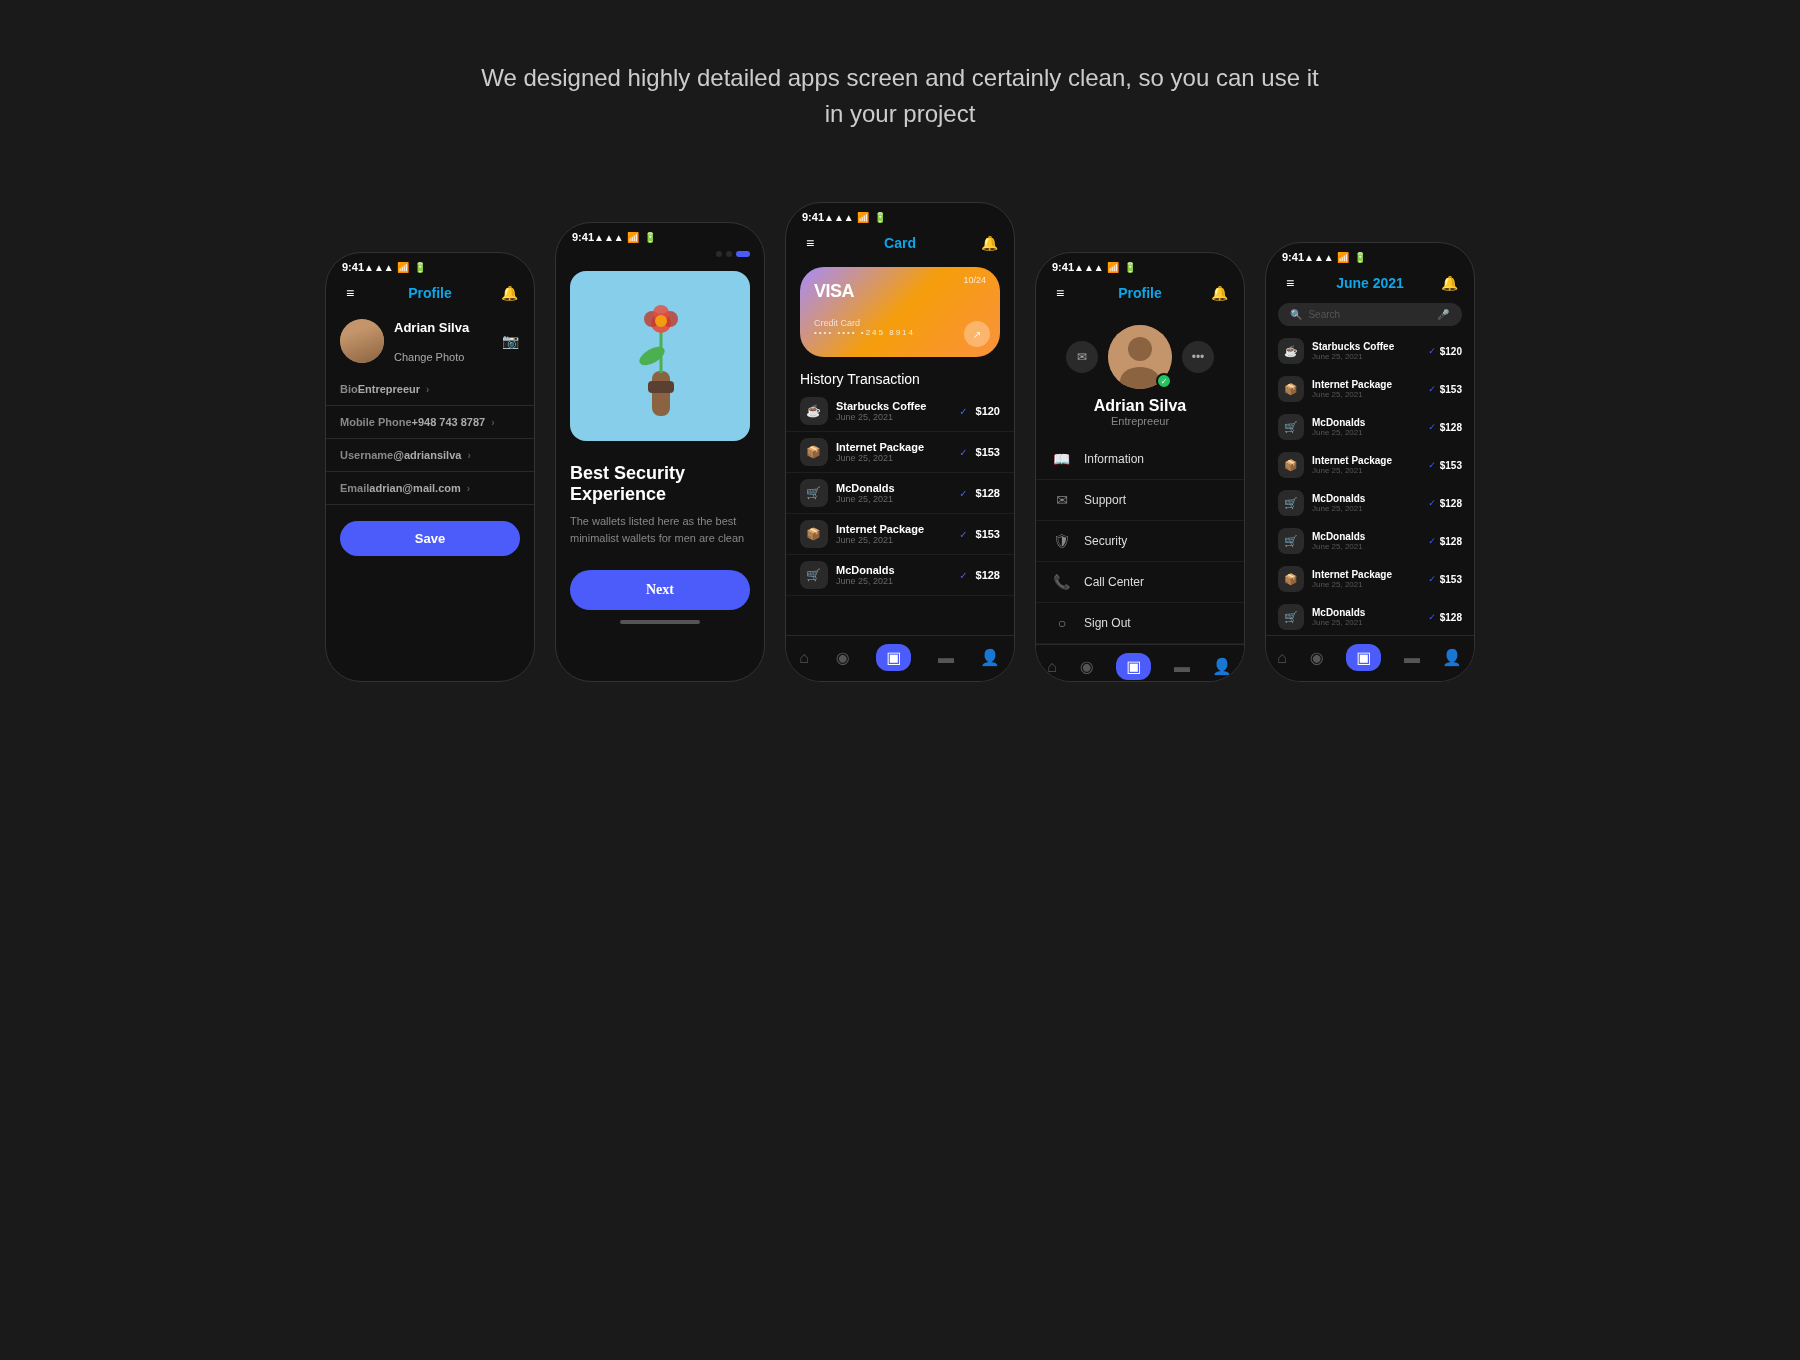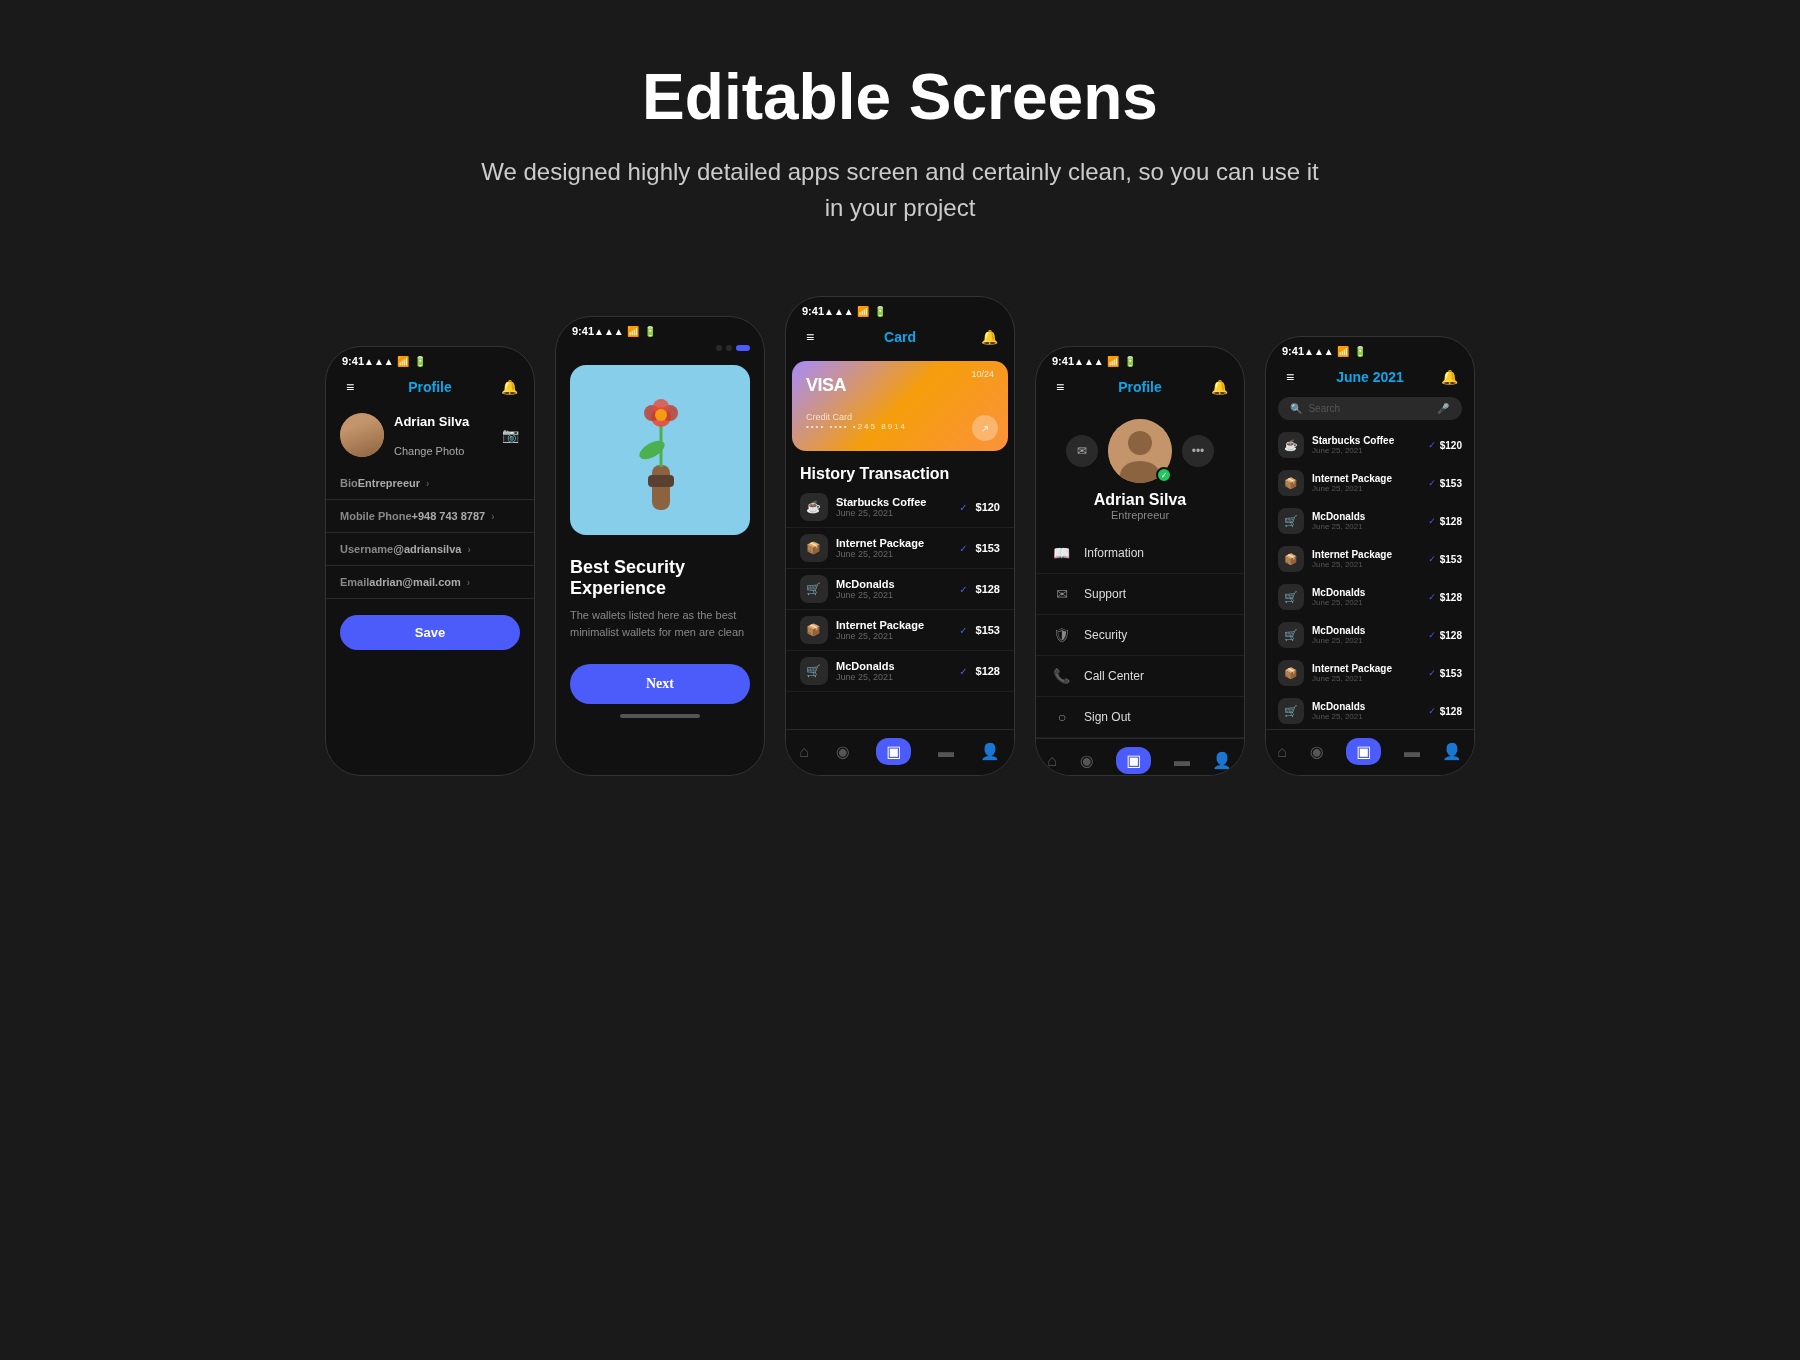--- a/index.html
+++ b/index.html
@@ -189,22 +189,22 @@
     .p2-home-indicator {
       width: 80px;
       height: 4px;
       background: #555;
       border-radius: 2px;
       margin: 6px auto;
     }
 
     
     .p3-visa-card {
-      margin: 8px 6px;
-      border-radius: 14px;
+      margin: 8px 14px;
+      border-radius: 24px;
       background: linear-gradient(135deg, #a78bfa, #f59e0b, #fb923c);
       padding: 14px;
       height: 90px;
       position: relative;
       overflow: hidden;
     }
 
     .visa-label { font-size: 18px; font-weight: 800; color: #fff; letter-spacing: -0.5px; }
     .visa-date { position: absolute; top: 8px; right: 14px; font-size: 9px; color: rgba(255,255,255,0.8); }
     .visa-cc-label { font-size: 9px; color: rgba(255,255,255,0.7); margin-top: 16px; }
@@ -216,21 +216,21 @@
       width: 26px;
       height: 26px;
       border-radius: 50%;
       background: rgba(255,255,255,0.3);
       display: flex;
       align-items: center;
       justify-content: center;
       font-size: 10px;
     }
 
-    .p3-section-title { font-size: 16px; font-weight: 700; padding: 6px 14px 4px; color: #fff; }
+    .p3-section-title { font-size: 14px; font-weight: 400; padding: 6px 14px 4px; color: #fff; }
 
     .p3-transaction {
       display: flex;
       align-items: center;
       padding: 6px 14px;
       gap: 8px;
       border-bottom: 1px solid #1e1e1e;
     }
 
     .p3-t-icon {
@@ -384,21 +384,20 @@
     .p5-t-name { font-size: 10px; font-weight: 600; color: #fff; }
     .p5-t-date { font-size: 8px; color: #555; }
     .p5-t-right { display: flex; align-items: center; gap: 4px; }
     .p5-t-check { font-size: 9px; color: #4B5CFA; }
     .p5-t-amount { font-size: 10px; font-weight: 600; color: #fff; }
   </style>
 </head>
 <body>
 
 <div class="page-header">
-  <h1 class="page-title">Editable Screens</h1>
   <p class="page-subtitle">We designed highly detailed apps screen and certainly clean, so you can use it in your project</p>
 </div>
 
 <div class="screens-container">
 
   <div class="phone phone-small" style="border: 1px solid #333;">
     <div class="status-bar">
       <span>9:41</span>
       <div class="status-icons">
         <span>▲▲▲</span>

